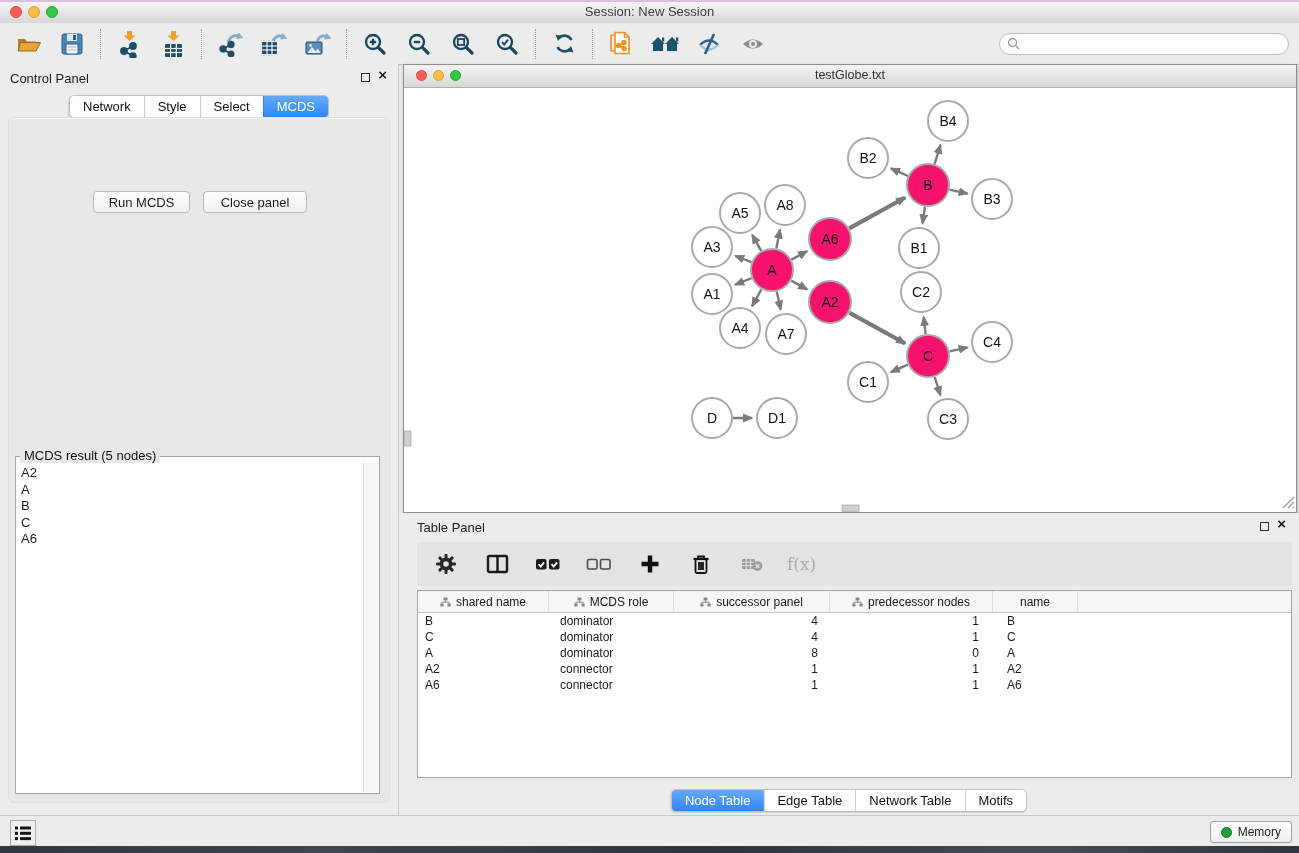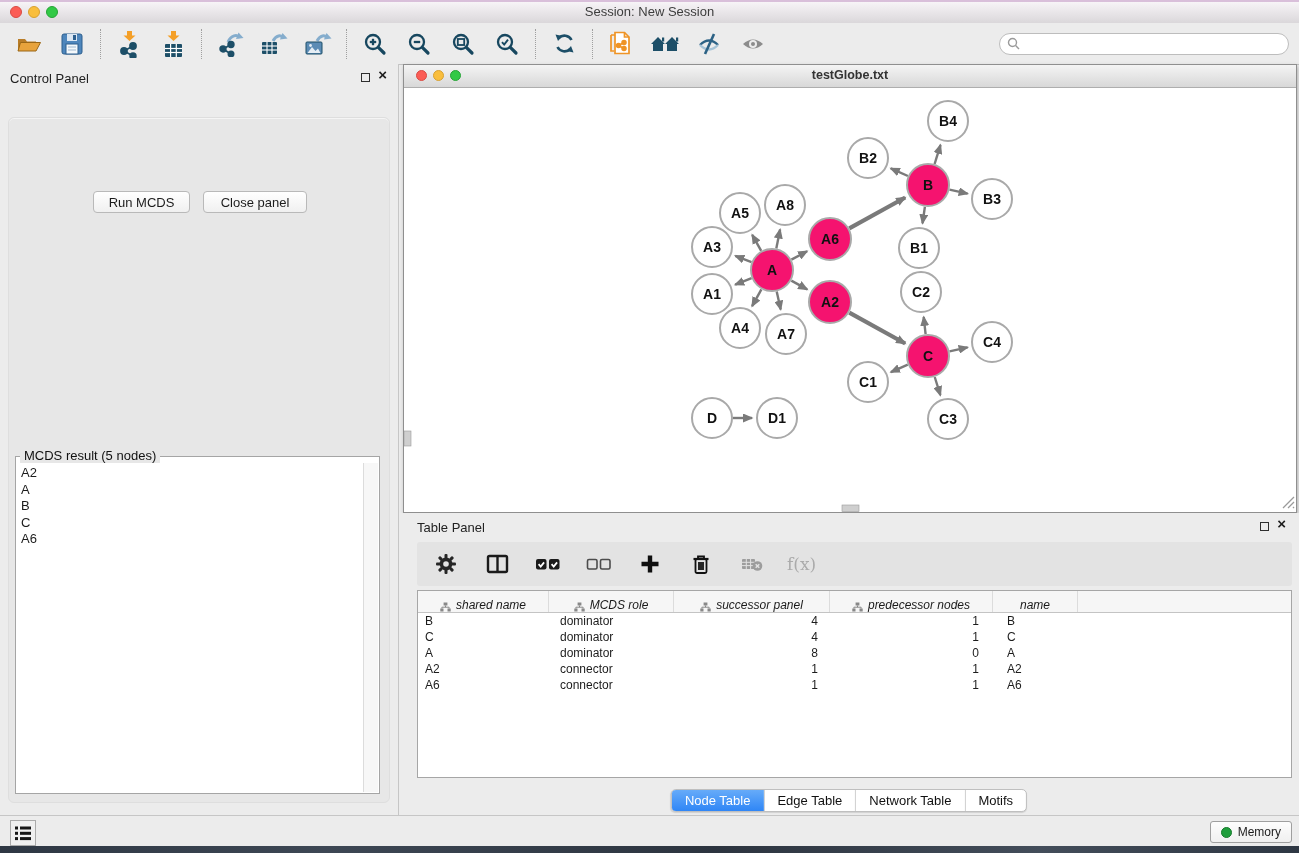--- a/index.html
+++ b/index.html
@@ -54,40 +54,40 @@
   .btn-run{left:84px;top:73px;width:97px;}
   .btn-close{left:194px;top:73px;width:104px;}
   .mcds-box{position:absolute;left:6px;right:9px;top:338px;bottom:8px;border:1px solid #a5a5a5;background:#fff;}
   .mcds-legend{position:absolute;top:-9px;left:4px;background:#e7e7e7;padding:0 4px;font-size:13px;color:#111;}
   .mcds-items{position:absolute;left:2px;top:8px;bottom:2px;right:18px;overflow:hidden;}
   .mcds-item{font-size:13px;line-height:16.5px;padding-left:3px;}
   .mcds-scroll{position:absolute;top:6px;right:1px;bottom:1px;width:14px;background:#f7f7f7;border-left:1px solid #dcdcdc;}
 
   
   .net-window{position:absolute;left:403px;top:0;width:894px;height:449px;background:#fff;
-     border:1px solid #8f8f8f;box-sizing:border-box;box-shadow:1px 2px 4px rgba(0,0,0,.25);font-weight:bold;}
+     border:1px solid #8f8f8f;box-sizing:border-box;box-shadow:1px 2px 4px rgba(0,0,0,.25);}
   .net-titlebar{position:relative;height:22px;background:linear-gradient(#f4f4f4,#d8d8d8);border-bottom:1px solid #aeaeae;}
   .net-titlebar .traffic{top:5px;width:11px;height:11px;}
   .net-titlebar .t-red{left:12px;} .net-titlebar .t-yellow{left:29px;} .net-titlebar .t-green{left:46px;}
   .net-title{text-align:center;font-size:12.5px;color:#333;line-height:21px;}
   .net-canvas{position:absolute;left:0;top:23px;}
   .node-label{font-family:"Liberation Sans",sans-serif;font-size:14px;fill:#111;}
 
   
   .table-panel{position:absolute;left:399px;top:449px;width:900px;height:302px;background:#ececec;}
   .tp-title{position:absolute;left:18px;top:7px;font-size:13px;color:#222;}
   .tp-float{right:30px;} .tp-close{right:13px;}
   .tp-toolbar{position:absolute;left:18px;top:29px;width:875px;height:44px;background:#e3e3e3;border-radius:3px;
      display:flex;align-items:center;gap:19px;padding-left:13px;box-sizing:border-box;}
   .fx{font-family:"DejaVu Serif",serif;font-size:17px;color:#ababab;}
   .tp-table{position:absolute;left:18px;top:77px;width:875px;height:188px;background:#fff;
      border:1px solid #a6a6a6;box-sizing:border-box;overflow:hidden;}
   .tp-thead{display:flex;height:21px;background:#f6f6f6;border-bottom:1px solid #c4c4c4;}
-  .th{display:flex;align-items:flex-end;justify-content:center;gap:5px;font-size:12px;color:#1a1a1a;
-     border-right:1px solid #dcdcdc;box-sizing:border-box;font-style:italic;}
+  .th{display:flex;align-items:center;justify-content:center;gap:5px;font-size:12px;color:#1a1a1a;
+     border-right:1px solid #dcdcdc;box-sizing:border-box;}
   .th-icon{display:flex;align-items:center;}
   .tr{display:flex;height:16px;align-items:center;}
   .td{font-size:12px;box-sizing:border-box;white-space:nowrap;}
   .td0{padding-left:7px;} .td1{padding-left:11px;} .td2{text-align:right;padding-right:12px;}
   .td3{text-align:right;padding-right:14px;} .td4{padding-left:14px;}
   #tp-tabs{position:absolute;left:50%;transform:translateX(-50%);top:276px;}
 
   
   .statusbar{position:absolute;top:815px;left:0;right:0;height:31px;background:#ececec;border-top:1px solid #c6c6c6;}
   .list-btn{position:absolute;left:10px;top:4px;width:26px;height:26px;background:#f0f0f0;border:1px solid #ababab;
@@ -302,20 +302,26 @@
       <input class="search-input" placeholder="" style="">
     </div>
   </div>
 
   <div class="main">
 
     <div class="control-panel">
       <div class="cp-title">Control Panel</div>
       <span class="win-float cp-float"></span>
       <span class="win-close cp-close">×</span>
+      <div class="seg" id="cp-tabs">
+          <span class="tab">Network</span>
+          <span class="tab">Style</span>
+          <span class="tab">Select</span>
+          <span class="tab active">MCDS</span>
+        </div>
       <div class="cp-inset">
         <div class="btn btn-run">Run MCDS</div>
         <div class="btn btn-close">Close panel</div>
         <div class="mcds-box">
           <span class="mcds-legend">MCDS result (5 nodes)</span>
           <div class="mcds-items" id="mcds-list">
               <div class="mcds-item">A2</div>
               <div class="mcds-item">A</div>
               <div class="mcds-item">B</div>
               <div class="mcds-item">C</div>

